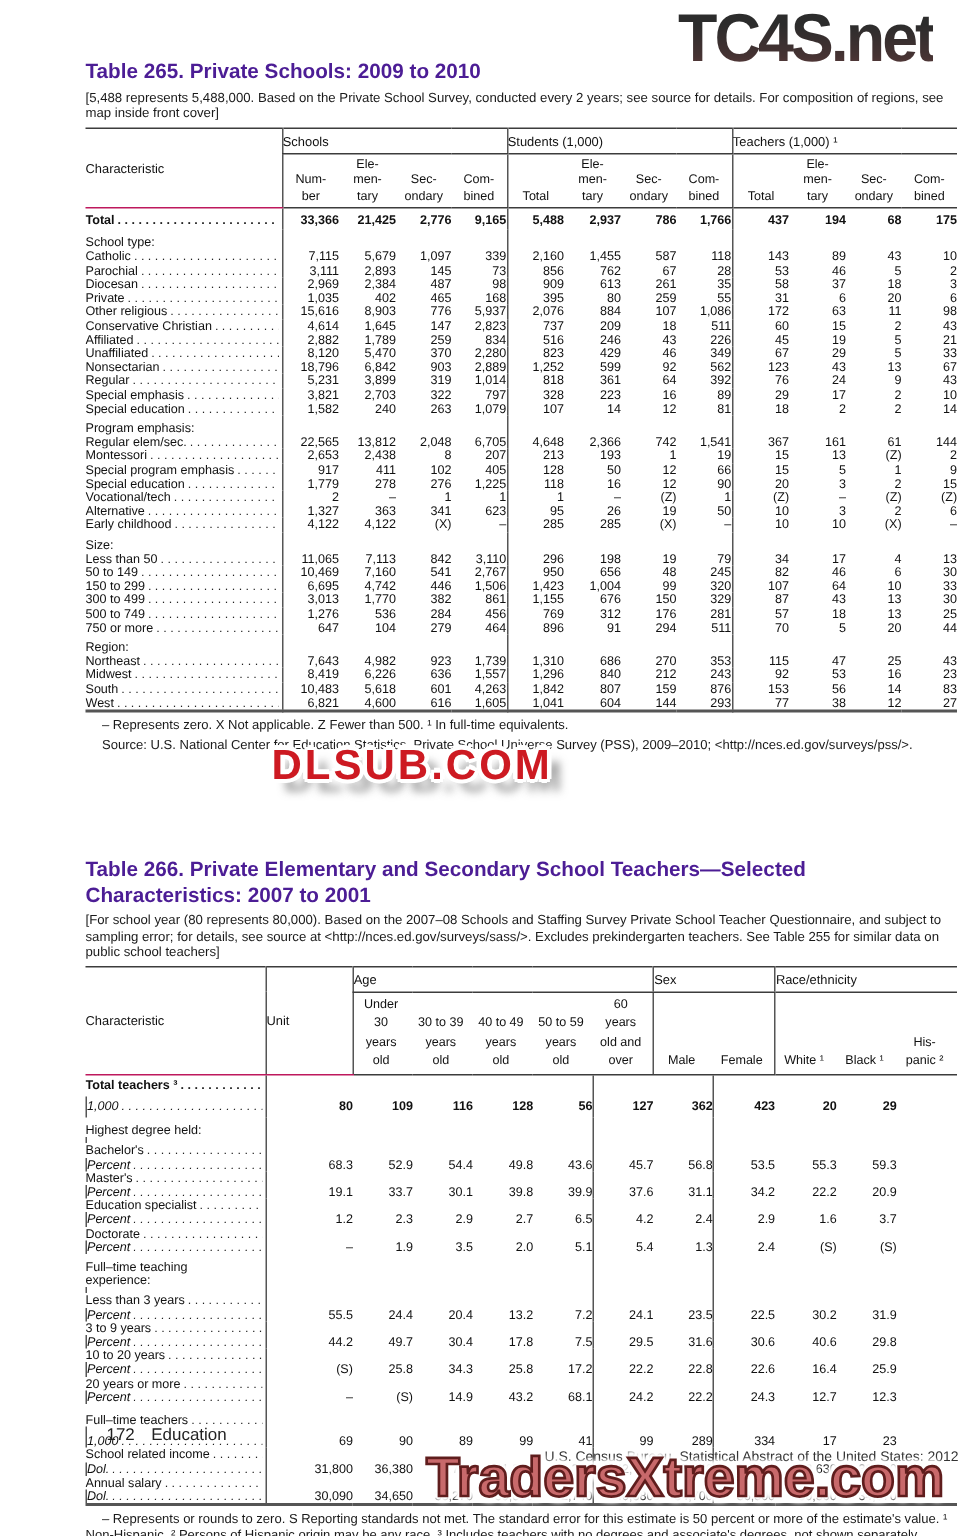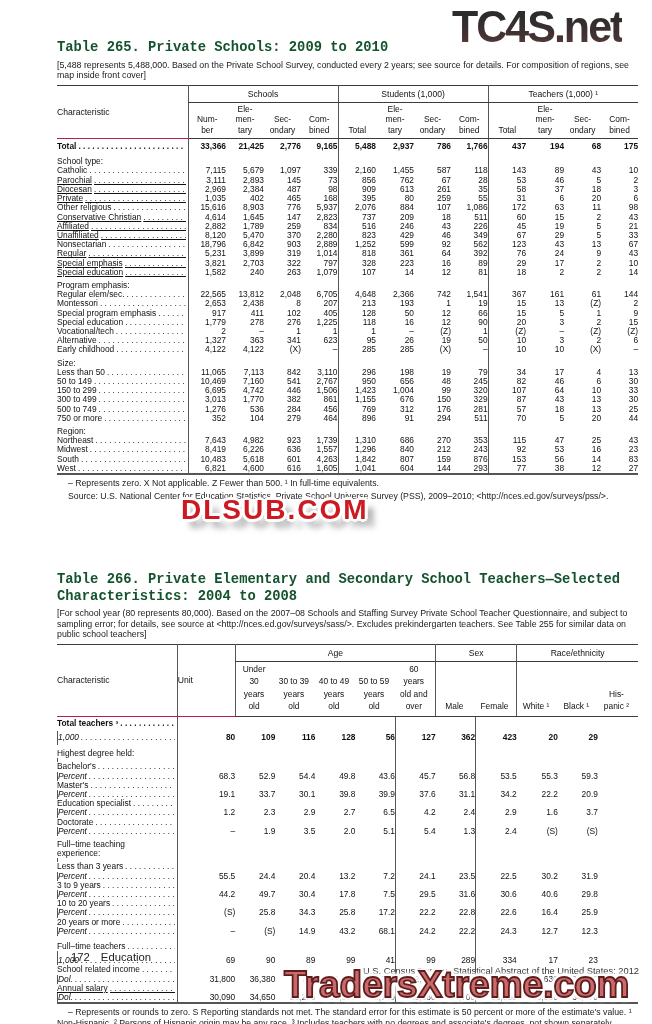--- a/index.html
+++ b/index.html
@@ -16,39 +16,39 @@
       -3px 0 0 #fff,3px 0 0 #fff,0 -3px 0 #fff,0 3px 0 #fff,8px 8px 6px rgba(90,90,90,.65);}
   #wm-traders{top:964px;left:284px;font-size:37px;font-weight:900;color:#c8696b;
     -webkit-text-stroke:1.8px #5f1d1d;
     text-shadow:0 0 4px #fff,-3px -3px 3px #fff,3px -3px 3px #fff,-3px 3px 3px #fff,3px 3px 3px #fff,
       -4px 0 3px #fff,4px 0 3px #fff,0 -4px 3px #fff,0 4px 3px #fff;}
 
   
   .sec{position:absolute;left:57px;width:581px;}
   #sec-265{top:40px;}
   #sec-266{top:572px;}
-  .ttl{font-family:Liberation Mono, monospace;font-weight:700;font-size:13.8px;line-height:16.5px;
-       margin:0 0 3px 0;color:#14532d;}
+  .ttl{font-family:Liberation Sans, sans-serif;font-weight:700;font-size:13.8px;line-height:16.5px;
+       margin:0 0 3px 0;color:#4c1d95;}
   .hnote{font-size:8.8px;line-height:10.6px;margin:0 0 4px 0;color:#1a1a1a;}
 
   
   .tbl{width:100%;border-collapse:collapse;table-layout:fixed;font-size:8.4px;color:#111;
        border-top:1.5px solid #3c3c3c;border-bottom:2.2px solid #555;}
   .tbl th{font-weight:normal;padding:0;}
   .chh{text-align:left;vertical-align:middle;border-bottom:1px solid #be185d;font-size:8.6px;}
-  .grp{text-align:center;vertical-align:middle;height:16px;border-bottom:1px solid #3c3c3c;font-size:8.6px;margin-top:33px;}
+  .grp{text-align:left;vertical-align:middle;height:16px;border-bottom:1px solid #3c3c3c;font-size:8.6px;margin-top:33px;}
   .sub{vertical-align:bottom;border-bottom:1px solid #3c3c3c;white-space:pre-line;font-size:8.4px;}
   .t265 .sub{text-align:center;line-height:10.8px;padding:1px 2px 2px 2px;}
   .t266 .sub{line-height:12.5px;padding:1px 3px 3px 0;}
   .vl{border-left:1px solid #555;}
   .tbl td{padding:0;line-height:9.2px;vertical-align:bottom;}
   .num{text-align:right;padding-right:3px;white-space:nowrap;}
   .lbl{display:flex;align-items:flex-end;overflow:hidden;}
   .lbl .t{white-space:pre-line;}
-  .ind0{padding-left:2px;} .ind1{padding-left:7px;} .ind2{padding-left:14px;text-decoration:underline;}
+  .ind0{padding-left:2px;} .ind1{padding-left:7px;} .ind2{padding-left:14px;}
   .dots{flex:1;overflow:hidden;white-space:nowrap;margin:0 2px;color:#222;}
   .dots::after{content:" . . . . . . . . . . . . . . . . . . . . . . . . . . . . . . . . . . . . . . . . . . . .";}
   .unit{display:flex;align-items:center;overflow:hidden;padding-left:3px;font-style:italic;}
   .unit .t{white-space:nowrap;}
   .r-section td{padding-top:4px;}
   .r-total td{padding-top:2.5px;padding-bottom:2.5px;font-weight:bold;}
   .r-total .unit{font-weight:normal;}
   .gap td{padding-top:5.5px;}
 
   .fn{font-size:8.7px;line-height:10.3px;margin:3px 0 0 0;text-indent:11px;color:#1a1a1a;}
@@ -620,21 +620,21 @@
               <td class="num vl">57</td>
               <td class="num">18</td>
               <td class="num">13</td>
               <td class="num">25</td>
             </tr>
             <tr class="r-data">
               <td class="lbl ind1">
                 <span class="t">750 or more</span>
                 <span class="dots"></span>
               </td>
-              <td class="num vl">352</td>
+              <td class="num vl">647</td>
               <td class="num">104</td>
               <td class="num">279</td>
               <td class="num">464</td>
               <td class="num vl">896</td>
               <td class="num">91</td>
               <td class="num">294</td>
               <td class="num">511</td>
               <td class="num vl">70</td>
               <td class="num">5</td>
               <td class="num">20</td>
@@ -732,21 +732,21 @@
           </tbody>
         </table>
       </div>
     <p class="fn">– Represents zero. X Not applicable. Z Fewer than 500. ¹ In full-time equivalents.</p>
     <p class="fn">Source: U.S. National Center for Education Statistics, Private School Universe Survey (PSS), 2009–2010; &lt;http://nces.ed.gov/surveys/pss/&gt;.</p>
   </section>
 
   <div class="wm" id="wm-dlsub">DLSUB.COM</div>
 
   <section class="sec" id="sec-266">
-    <h2 class="ttl">Table 266. Private Elementary and Secondary School Teachers—Selected Characteristics: 2004 to 2008</h2>
+    <h2 class="ttl">Table 266. Private Elementary and Secondary School Teachers—Selected Characteristics: 2007 to 2001</h2>
     <p class="hnote">[For school year (80 represents 80,000). Based on the 2007–08 Schools and Staffing Survey Private School Teacher Questionnaire, and subject to sampling error; for details, see source at &lt;http://nces.ed.gov/surveys/sass/&gt;. Excludes prekindergarten teachers. See Table 255 for similar data on public school teachers]</p>
     <div id="t266-mount">
         <table class="tbl t266">
           <colgroup>
             <col style="width: 120px;">
             <col style="width: 58px;">
             <col style="width: 40px;">
             <col style="width: 40px;">
             <col style="width: 40px;">
             <col style="width: 40px;">

